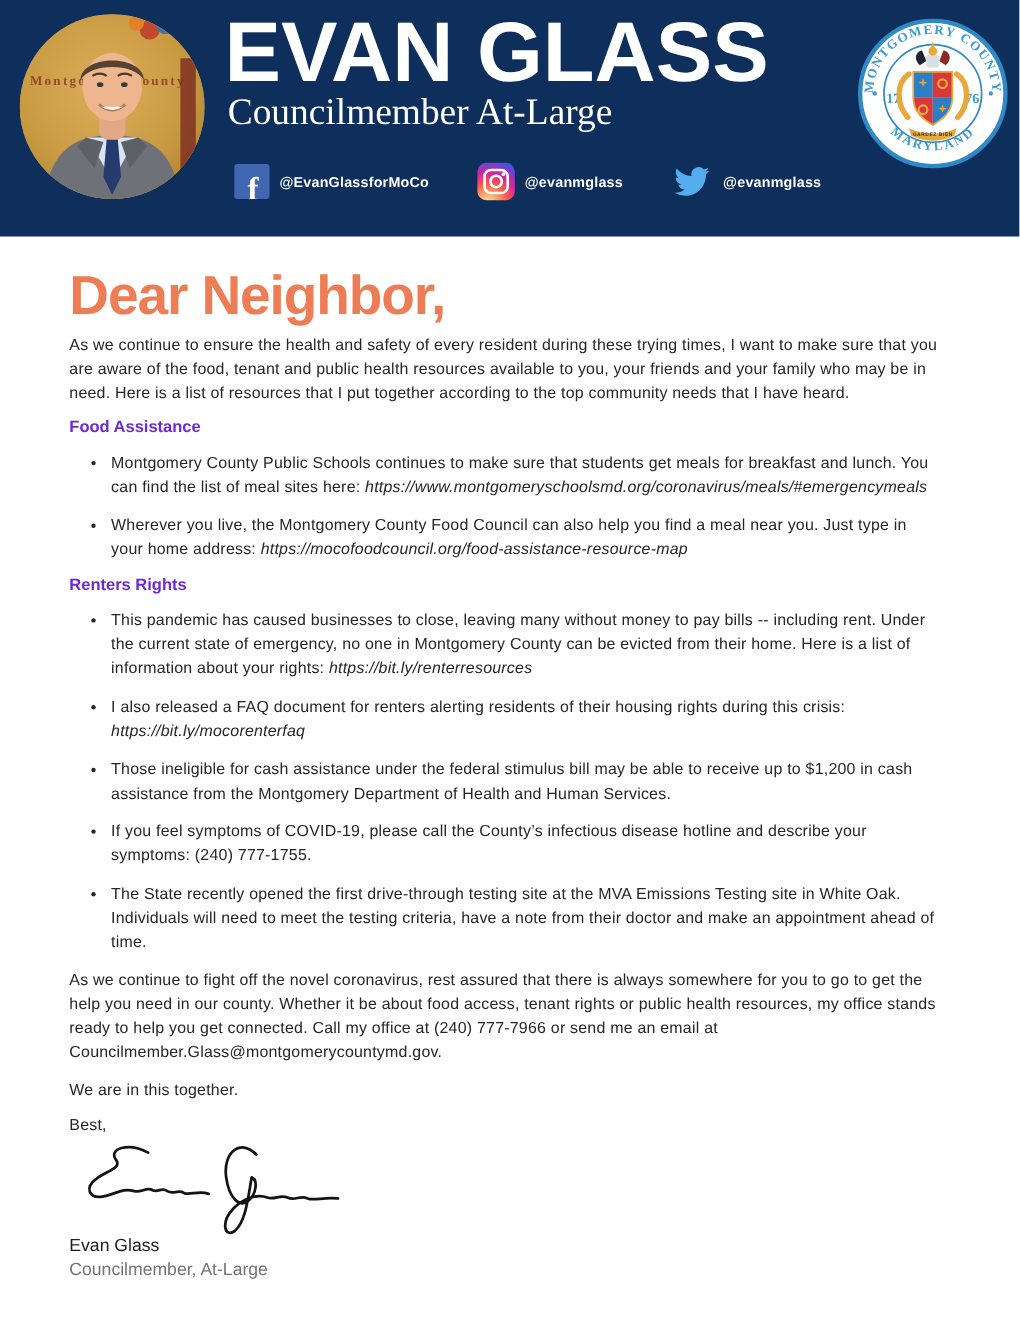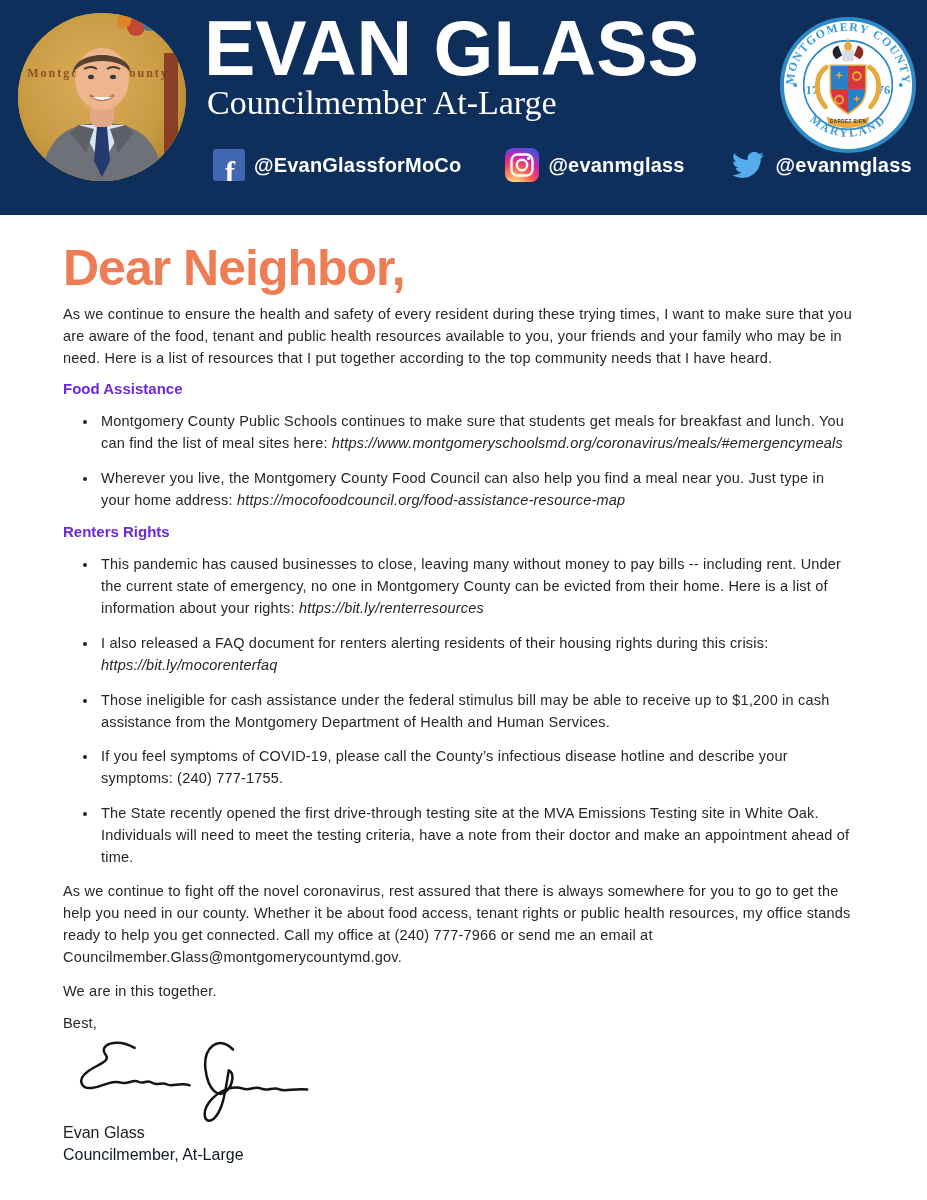--- a/index.html
+++ b/index.html
@@ -25,21 +25,21 @@
   .banner-subtitle {
     position:absolute; left:207px; top:84px; margin:0;
     font-family:"Liberation Serif", serif; font-weight:normal;
     font-size:34px; color:#ffffff; line-height:1.1; white-space:nowrap;
   }
   .social-row {
     position:absolute; left:213px; top:148px; display:flex; align-items:center;
   }
   .social-item { display:flex; align-items:center; margin-right:44px; cursor:pointer; }
   .social-item:last-child { margin-right:0; }
-  .handle { color:#ffffff; font-weight:bold; font-size:20px; letter-spacing:.2px; margin-left:9px; white-space:nowrap; }
+  .handle { color:#ffffff; font-weight:bold; font-size:13px; letter-spacing:.2px; margin-left:9px; white-space:nowrap; }
   .fb-icon { width:32px; height:32px; background:#4267B2; border-radius:3px; position:relative; overflow:hidden; }
   .fb-icon svg { display:block; }
   .ig-icon {
     width:34px; height:34px; border-radius:8px;
     background: radial-gradient(circle at 28% 110%, #fdf497 0%, #fd5949 42%, #d6249f 62%, #285AEB 95%);
   }
   .ig-icon svg { display:block; }
   .tw-icon { width:38px; height:32px; }
   .tw-icon svg { display:block; }
   .seal { position:absolute; left:779px; top:16px; width:138px; height:138px; }
@@ -57,21 +57,21 @@
   ul.bullets { list-style:disc; margin:12px; padding-left:23px; max-width:800px; }
   ul.bullets li { margin:0 0 13px 0; padding-left:3px; }
   ul.bullets li:last-child { margin-bottom:0; }
   .bullets em, .closing em { font-style:italic; }
   .closing { margin:8px 0 11px 0; max-width:808px; }
   .together { margin:12px 0 0 0; }
   .valediction { margin:10px 0 0 0; }
   .signature-wrap { margin:2px 0 0 0; height:84px; }
   .signature-wrap svg { display:block; }
   .signer-name { margin:2px 0 0 0; font-size:16px; line-height:22px; color:#1c1c1c; }
-  .signer-title { margin:0; font-size:16px; line-height:22px; color:#0f172a; }
+  .signer-title { margin:0; font-size:16px; line-height:22px; color:#737373; }
 </style>
 </head>
 <body>
 
 <div class="page">
 
   <div class="banner">
 
     <div class="headshot">
       <svg viewBox="0 0 168 168" aria-hidden="true">

